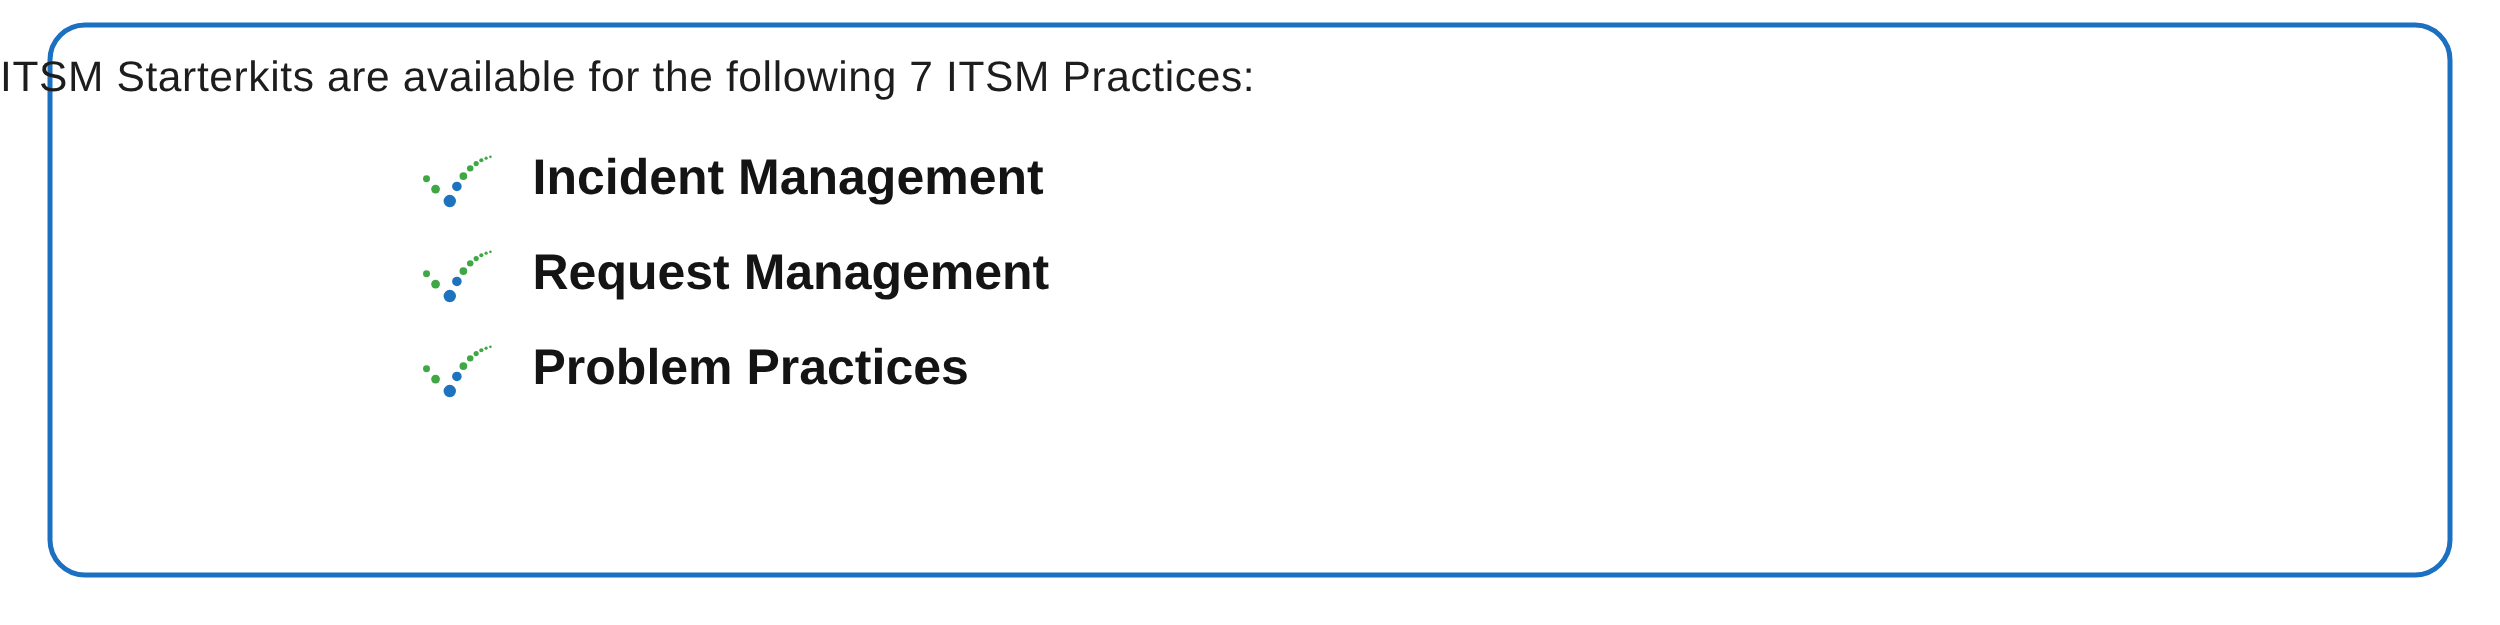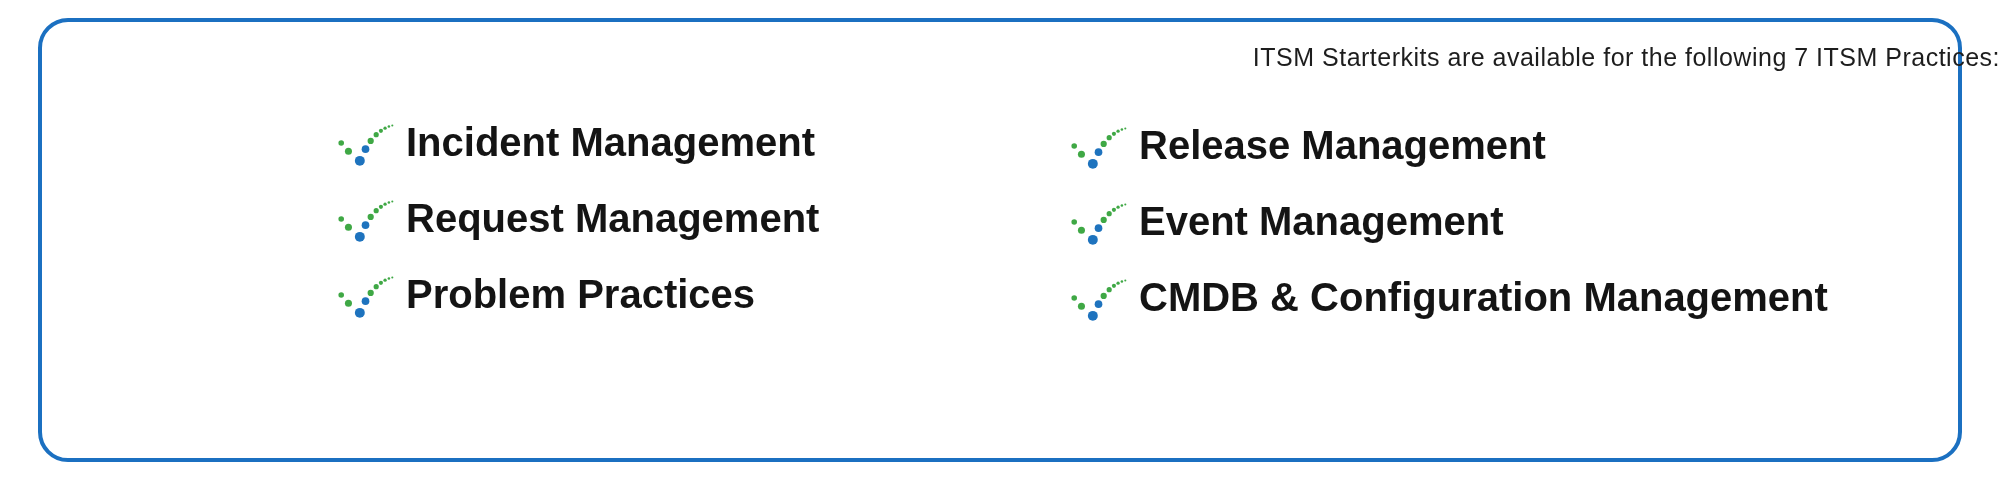--- a/index.html
+++ b/index.html
@@ -26,22 +26,22 @@
     box-sizing: border-box;
     border: 4px solid #1b70c1;
     border-radius: 30px;
     background: #ffffff;
   }
   .title {
     position: absolute;
     top: 42px;
     left: 0;
     width: 2000px;
-    text-align: right;
-    font-size: 25px;
+    text-align: left;
+    font-size: 34px;
     font-weight: 400;
     letter-spacing: 0.5px;
     color: #1d1d1d;
     line-height: 1.2;
   }
   .col {
     position: absolute;
   }
   .col-left  { left: 335px;  top: 114px; }
   .col-right { left: 1068px; top: 117px; }
@@ -58,20 +58,21 @@
     height: 48px;
     margin-right: 11px;
     margin-top: 4px;
     flex: 0 0 auto;
   }
   .label {
     font-size: 40px;
     font-weight: 700;
     color: #141414;
     line-height: 1;
+    margin-left: 20px;
   }
   .svg-defs { position: absolute; width: 0; height: 0; overflow: hidden; }
 </style>
 </head>
 <body>
 
 <svg class="svg-defs" aria-hidden="true">
   <defs>
     <g id="dotcheck">
       <circle cx="6" cy="22" r="2.7" fill="#3fa845"></circle>
@@ -107,33 +108,13 @@
       <span class="label">Request Management</span>
     </div>
     <div class="item">
       <svg class="icon" viewBox="0 0 58 46">
           <use href="#dotcheck"></use>
         </svg>
       <span class="label">Problem Practices</span>
     </div>
   </div>
 
-  <div class="col col-right">
-    <div class="item">
-      <svg class="icon" viewBox="0 0 58 46">
-          <use href="#dotcheck"></use>
-        </svg>
-      <span class="label">Release Management</span>
-    </div>
-    <div class="item">
-      <svg class="icon" viewBox="0 0 58 46">
-          <use href="#dotcheck"></use>
-        </svg>
-      <span class="label">Event Management</span>
-    </div>
-    <div class="item">
-      <svg class="icon" viewBox="0 0 58 46">
-          <use href="#dotcheck"></use>
-        </svg>
-      <span class="label">CMDB &amp; Configuration Management</span>
-    </div>
-  </div>
 </div>
 
 </body></html>

